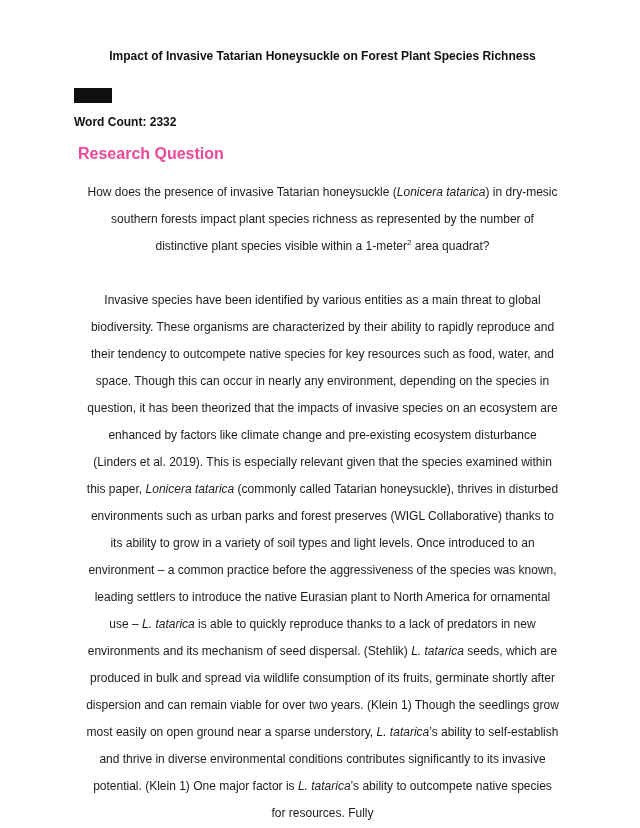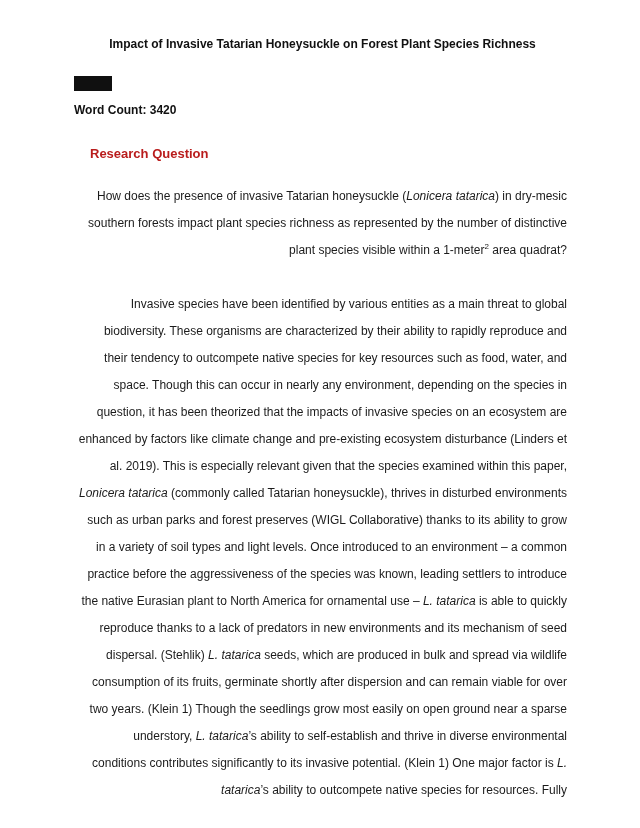--- a/index.html
+++ b/index.html
@@ -17,65 +17,65 @@
     font-family: "Liberation Sans", sans-serif;
     font-size: 12px;
     color: #1b1b1b;
     overflow: hidden;
   }
   .doc-title {
     font-size: 12px;
     font-weight: 700;
     color: #111111;
     text-align: center;
-    margin: 4px;
+    margin: 16px;
     line-height: 15px;
   }
   .redaction {
     width: 38px;
     height: 15px;
     background: #101010;
     margin-top: 24px;
   }
   .word-count {
     font-weight: 700;
     color: #111111;
     margin: 6px 0 0 0;
     line-height: 27px;
   }
   section { margin-top: 27px; }
   section:first-of-type { margin-top: 2px; }
   section h2 {
-    font-size: 13px;
+    font-size: 16px;
     font-weight: 700;
-    color: #b91c1c;
-    margin: 16px;
+    color: #ec4899;
+    margin: 4px;
     line-height: 27px;
   }
   section p {
-    margin: 4px;
+    margin: 12px;
     line-height: 27px;
-    text-align: right;
+    text-align: center;
   }
   section p em { font-style: italic; }
   section p sup {
     font-size: 8px;
     line-height: 0;
     vertical-align: super;
   }
 </style>
 </head>
 <body>
 
 <div class="page">
   <h1 class="doc-title">Impact of Invasive Tatarian Honeysuckle on Forest Plant Species Richness</h1>
 
   <div class="redaction"></div>
 
-  <p class="word-count">Word Count: 3420</p>
+  <p class="word-count">Word Count: 2332</p>
 
   <main>
       <section>
         <h2>Research Question</h2>
         <p><span>How does the presence of invasive Tatarian honeysuckle (</span><em>Lonicera tatarica</em><span>) in dry-mesic southern forests impact plant species richness as represented by the number of distinctive plant species visible within a 1-meter</span><sup>2</sup><span> area quadrat?</span></p>
       </section>
       <section>
         <p><span>Invasive species have been identified by various entities as a main threat to global biodiversity. These organisms are characterized by their ability to rapidly reproduce and their tendency to outcompete native species for key resources such as food, water, and space. Though this can occur in nearly any environment, depending on the species in question, it has been theorized that the impacts of invasive species on an ecosystem are enhanced by factors like climate change and pre-existing ecosystem disturbance (Linders et al. 2019). This is especially relevant given that the species examined within this paper, </span><em>Lonicera tatarica</em><span> (commonly called Tatarian honeysuckle), thrives in disturbed environments such as urban parks and forest preserves (WIGL Collaborative) thanks to its ability to grow in a variety of soil types and light levels. Once introduced to an environment – a common practice before the aggressiveness of the species was known, leading settlers to introduce the native Eurasian plant to North America for ornamental use – </span><em>L. tatarica</em><span> is able to quickly reproduce thanks to a lack of predators in new environments and its mechanism of seed dispersal. (Stehlik) </span><em>L. tatarica</em><span> seeds, which are produced in bulk and spread via wildlife consumption of its fruits, germinate shortly after dispersion and can remain viable for over two years. (Klein 1) Though the seedlings grow most easily on open ground near a sparse understory, </span><em>L. tatarica</em><span>’s ability to self-establish and thrive in diverse environmental conditions contributes significantly to its invasive potential. (Klein 1) One major factor is </span><em>L. tatarica</em><span>’s ability to outcompete native species for resources. Fully</span></p>
       </section>
     </main>

